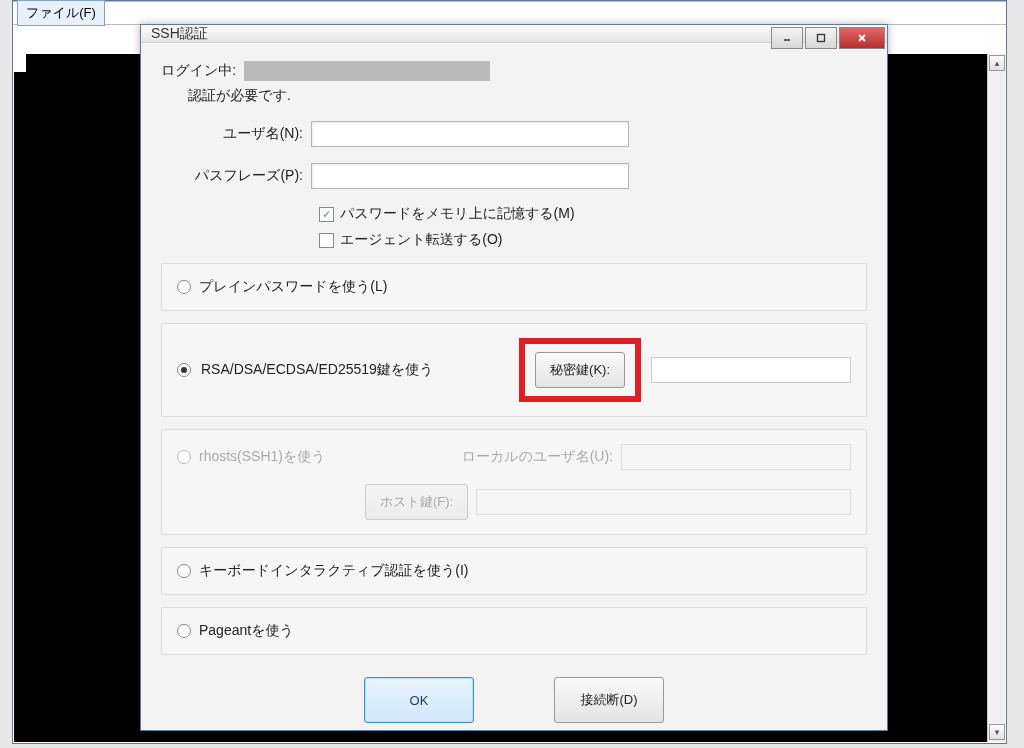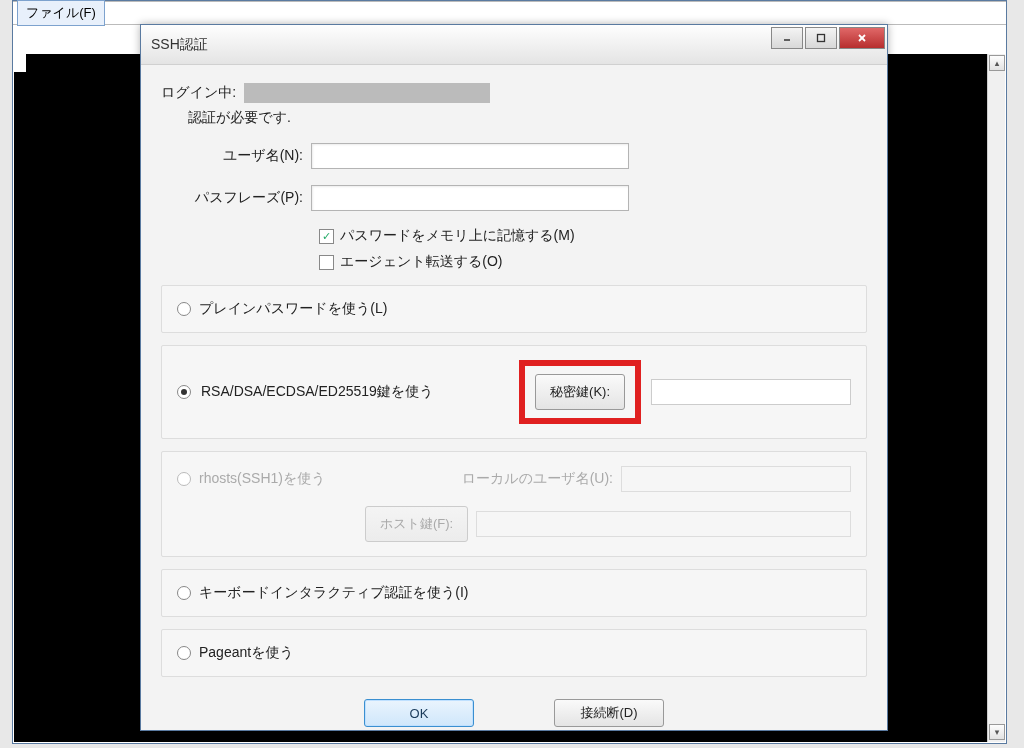--- a/index.html
+++ b/index.html
@@ -93,21 +93,21 @@
       position: absolute;
       left: 140px;
       top: 24px;
       width: 748px;
       height: 707px;
       background: #f3f3f3;
       border: 1px solid #5a7aa0;
       box-shadow: 0 0 8px rgba(0,0,0,.3);
     }
     .dlg-titlebar {
-      height: 40px;
+      height: 18px;
       background: linear-gradient(#fefefe,#e4e4e4);
       border-bottom:1px solid #d0d0d0;
       display:flex; align-items:center;
       padding-left: 10px;
       position:relative;
     }
     .dlg-title { font-size: 14px; color:#333; }
     .dlg-btns { position:absolute; right:2px; top:2px; display:flex; }
     .d-btn {
       width: 32px; height: 22px;
@@ -209,21 +209,21 @@
       display:flex; align-items:center; gap:8px; margin-top:14px;
       justify-content: flex-start;
     }
     .local-user-label { width:auto; text-align:right; }
     .local-user-input { width:230px; height:26px; border:1px solid #ddd; background:#f6f6f6;}
 
     .footer-btns {
       display:flex; justify-content:center; gap:80px;
       margin-top: 22px;
     }
-    .footer-btns .btn { width: 110px; height:28px; }
+    .footer-btns .btn { width: 110px; height:46px; }
     .spacer-flex { flex:1; }
   </style>
 </head>
 <body>
 
 <div class="parent-window">
   <div class="menubar">
     <div class="menu-item active">ファイル(F)</div>
   </div>
   <div class="terminal-area">

